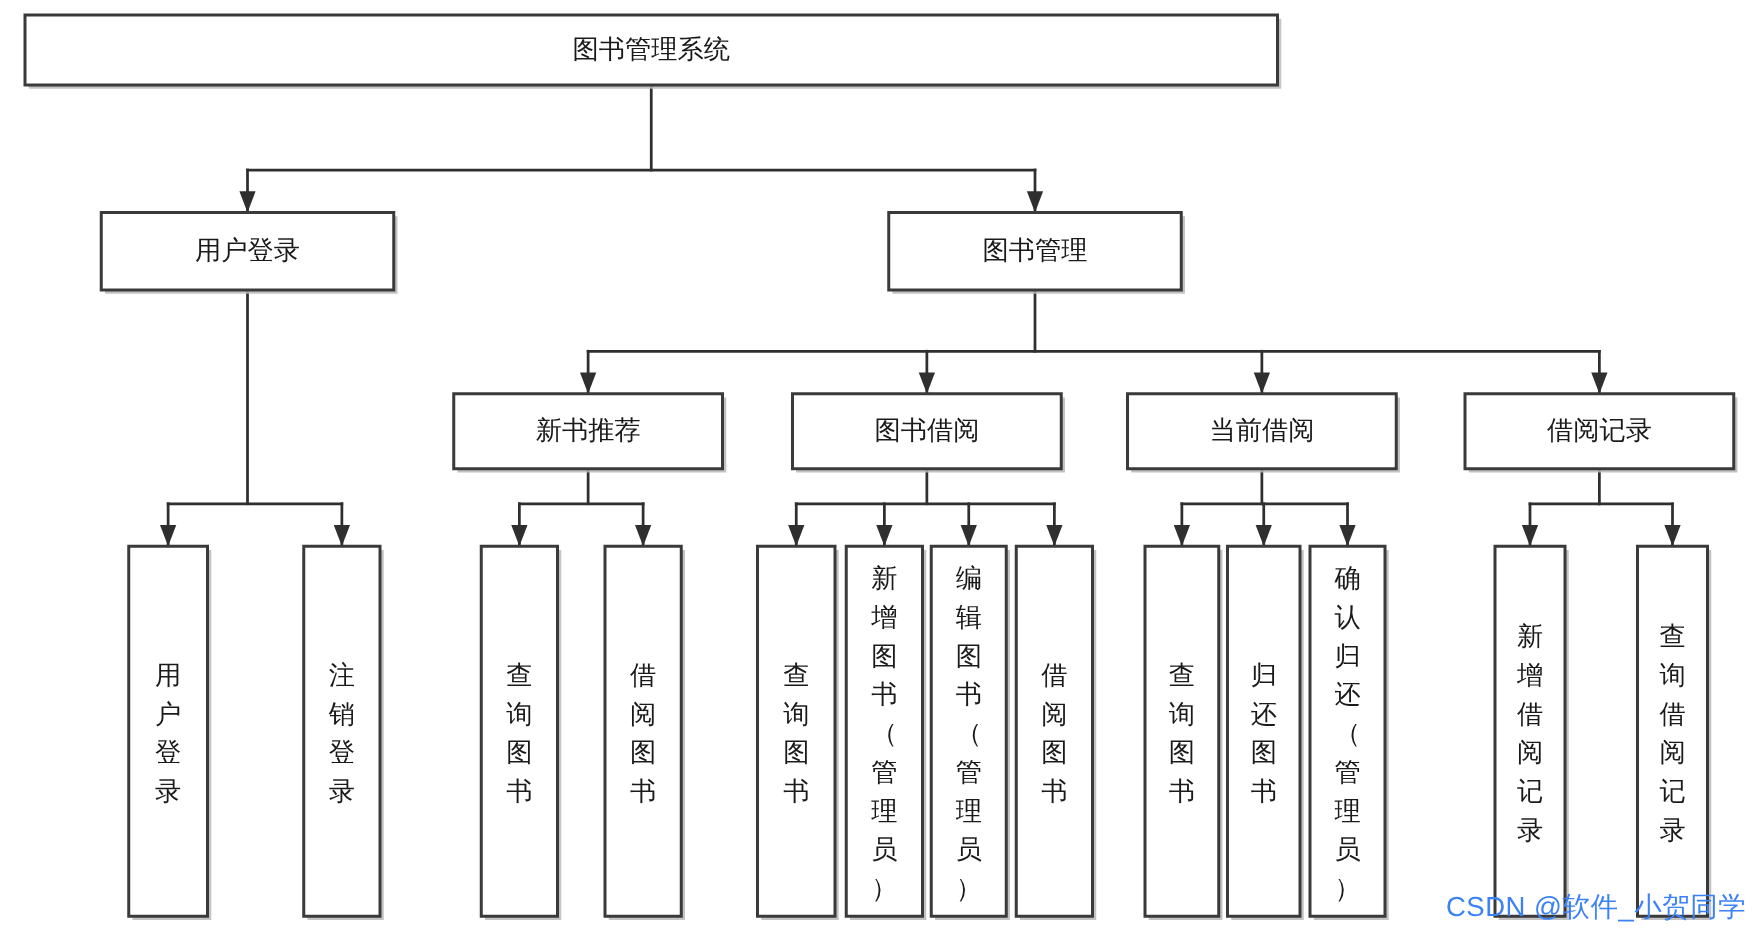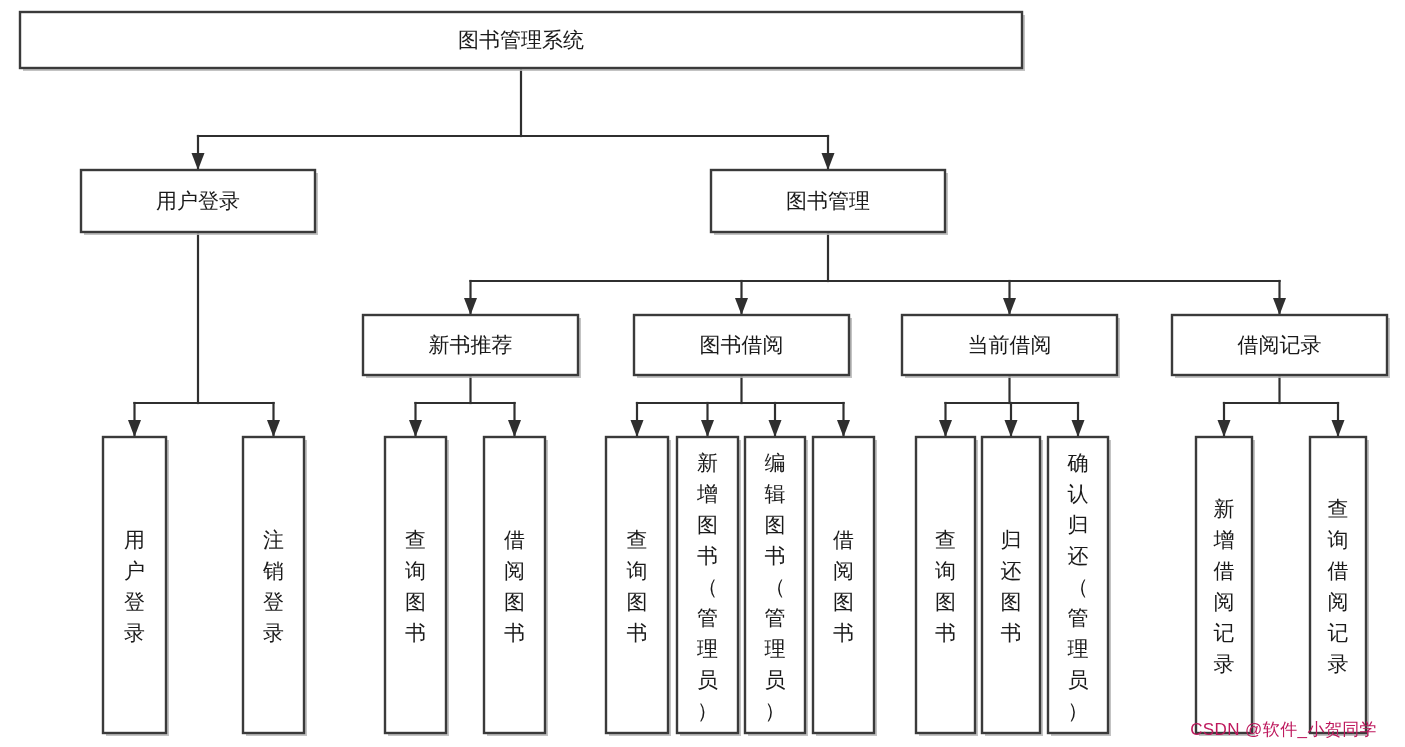--- a/index.html
+++ b/index.html
@@ -56,25 +56,25 @@
   }
   .node-label-v {
     font-family: "Liberation Sans", "DejaVu Sans", sans-serif;
     font-size: 21px;
     fill: #1a1a1a;
     text-anchor: middle;
     white-space: pre;
   }
   .watermark {
     position: absolute;
-    right: 28px;
+    right: 8px;
     bottom: 6px;
     font-family: "Liberation Sans", "DejaVu Sans", sans-serif;
-    font-size: 17px;
-    color: #be185d;
+    font-size: 22px;
+    color: #3b82f6;
     letter-spacing: 0.4px;
     user-select: none;
     pointer-events: none;
     white-space: nowrap;
   }
 </style>
 </head>
 <body>
 
 <div id="diagram-root">

